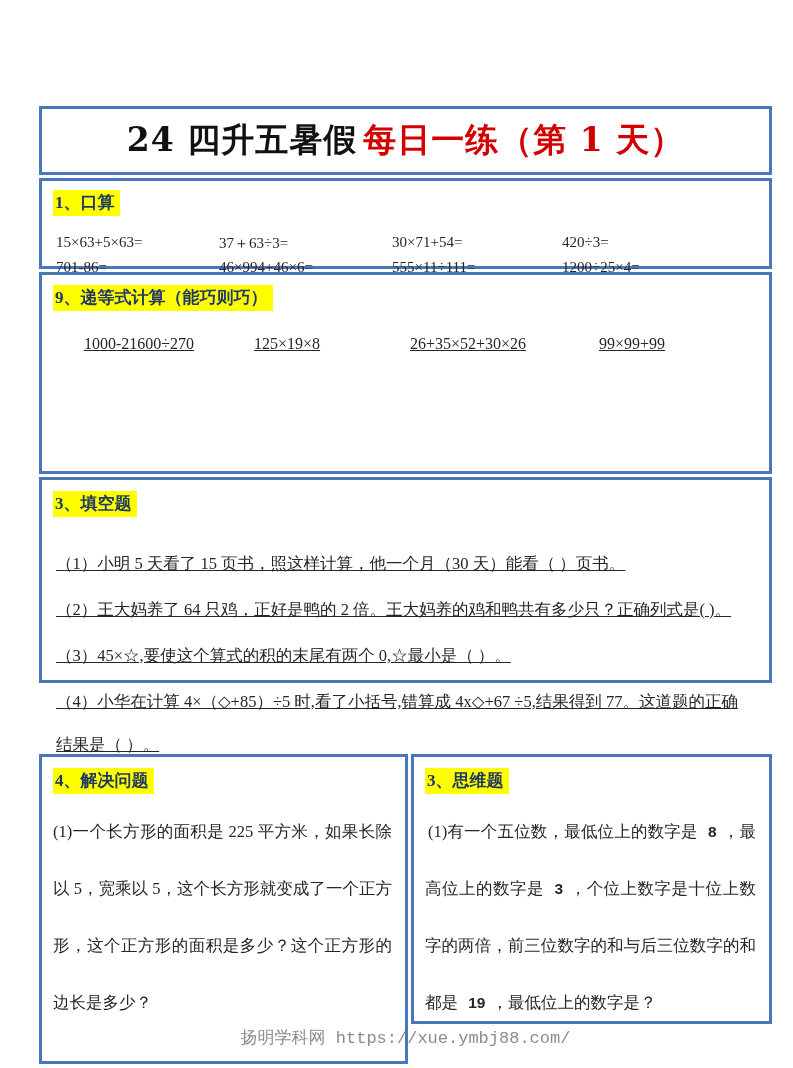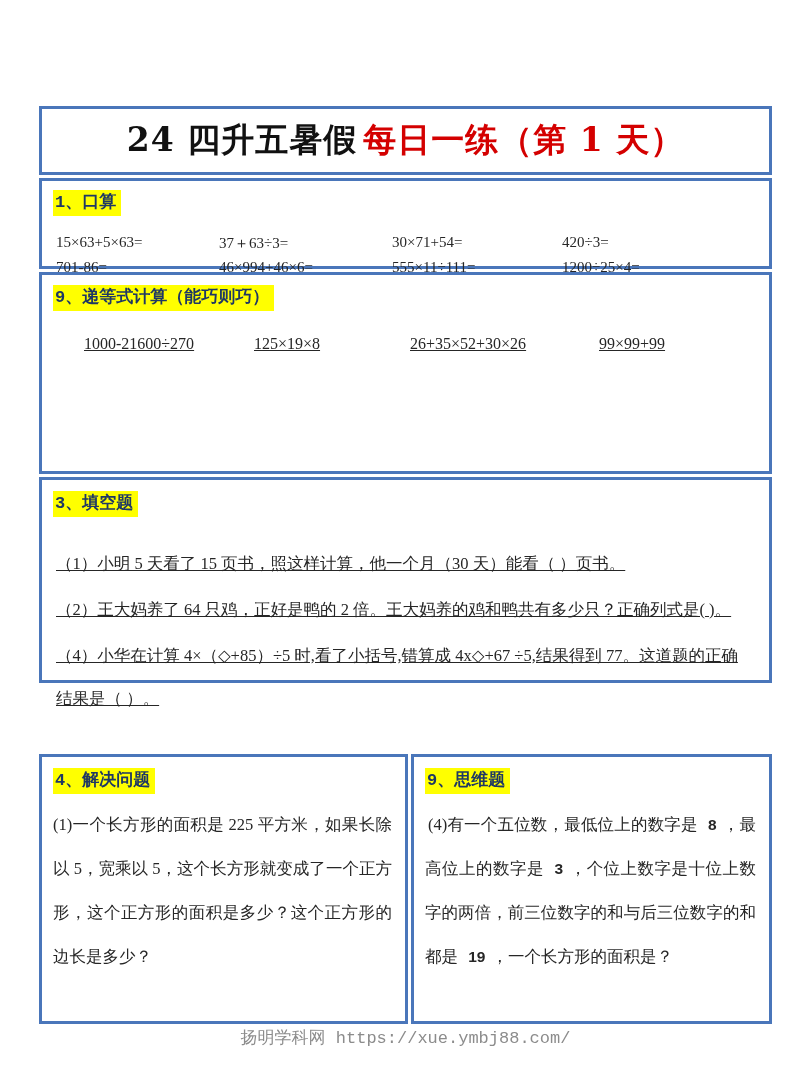--- a/index.html
+++ b/index.html
@@ -27,21 +27,21 @@
     letter-spacing: 1px;
     white-space: nowrap;
   }
   .title-black { color: #111111; }
   .title-red { color: #d40000; }
 
   .sec-heading {
     display: inline-block;
     background: #ffff00;
     color: #1f3864;
-    font-family: Liberation Mono, monospace;
+    font-family: Liberation Serif, serif;
     font-weight: bold;
     font-size: 17px;
     line-height: 24px;
     padding: 1px 5px 1px 2px;
   }
 
   .sec1 { left: 30px; top: 169px; width: 733px; height: 91px; padding: 6px 8px 0 8px; }
   .oral-grid {
     display: grid;
     grid-template-columns: 163px 173px 170px auto;
@@ -55,26 +55,26 @@
     grid-template-columns: 170px 156px 189px auto;
     margin-top: 18px;
     padding-left: 28px;
     font-size: 16px;
     text-decoration: underline;
   }
   .sec3 { left: 30px; top: 468px; width: 733px; height: 206px; padding: 8px 10px 0 8px; }
   .fill-list { margin-top: 22px; }
   .fill-item { font-size: 16.5px; line-height: 43px; text-decoration: underline; }
 
-  .sec4 { left: 30px;  top: 745px; width: 369px; height: 270px; padding: 8px 10px 0 8px; }
+  .sec4 { left: 30px;  top: 745px; width: 369px; height: 310px; padding: 8px 10px 0 8px; }
   .sec5 { left: 402px; top: 745px; width: 361px; height: 270px; padding: 8px 10px 0 8px; }
   .solve-body {
     margin-top: 6px;
     font-size: 16.5px;
-    line-height: 44px;
+    line-height: 57px;
     text-align: justify;
   }
   .seg-bold {
     font-family: "Liberation Sans", "DejaVu Sans", sans-serif;
     font-weight: bold;
     font-size: 15.5px;
   }
 
   .footer {
     position: absolute;
@@ -116,27 +116,28 @@
     <span>26+35×52+30×26</span>
     <span>99×99+99</span>
   </div>
 </div>
 
 <div class="box sec3">
   <span class="sec-heading">3、填空题</span>
   <div class="fill-list">
     <div class="fill-item">（1）小明 5 天看了 15 页书，照这样计算，他一个月（30 天）能看（  ）页书。</div>
     <div class="fill-item">（2）王大妈养了 64 只鸡，正好是鸭的 2 倍。王大妈养的鸡和鸭共有多少只？正确列式是(   )。</div>
+    <div class="fill-item">（3）45×☆,要使这个算式的积的末尾有两个 0,☆最小是（      ）。</div>
     <div class="fill-item">（4）小华在计算 4×（◇+85）÷5 时,看了小括号,错算成 4x◇+67 ÷5,结果得到 77。这道题的正确结果是（      ）。</div>
   </div>
 </div>
 
 <div class="box sec4">
   <span class="sec-heading">4、解决问题</span>
   <div class="solve-body">(1)一个长方形的面积是 225 平方米，如果长除以 5，宽乘以 5，这个长方形就变成了一个正方形，这个正方形的面积是多少？这个正方形的边长是多少？</div>
 </div>
 
 <div class="box sec5">
-  <span class="sec-heading">9、思维题</span>
-  <div class="solve-body"><span>(4)有一个五位数，最低位上的数字是 </span><span class="seg-bold">8</span><span>，最高位上的数字是 </span><span class="seg-bold">3</span><span>，个位上数字是十位上数字的两倍，前三位数字的和与后三位数字的和都是 </span><span class="seg-bold">19</span><span>，一个长方形的面积是？</span></div>
+  <span class="sec-heading">3、思维题</span>
+  <div class="solve-body"><span>(1)有一个五位数，最低位上的数字是 </span><span class="seg-bold">8</span><span>，最高位上的数字是 </span><span class="seg-bold">3</span><span>，个位上数字是十位上数字的两倍，前三位数字的和与后三位数字的和都是 </span><span class="seg-bold">19</span><span>，最低位上的数字是？</span></div>
 </div>
 
 <div class="footer">扬明学科网 https://xue.ymbj88.com/</div>
 
 </body></html>

